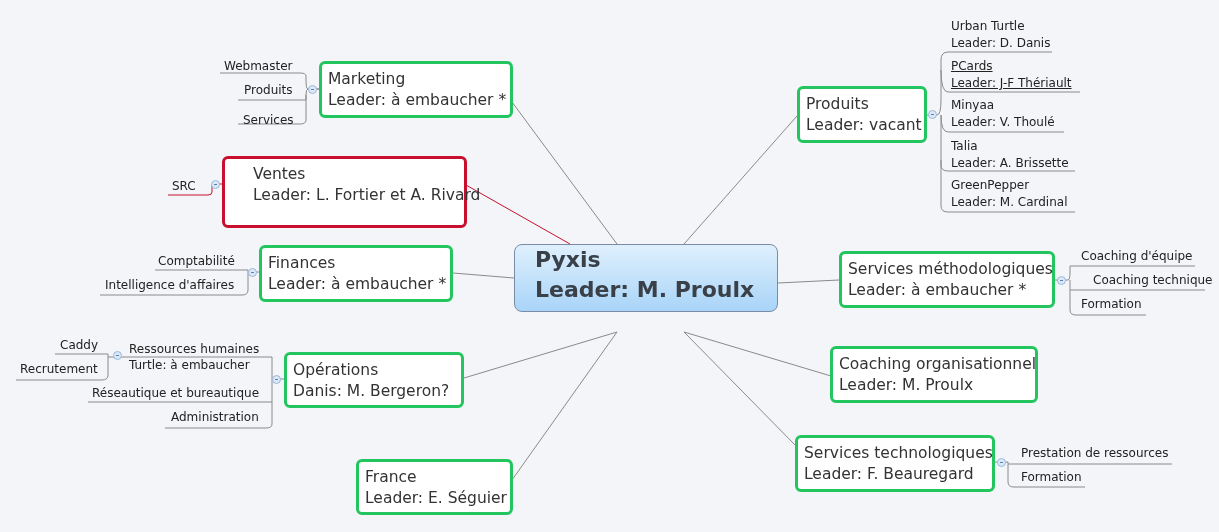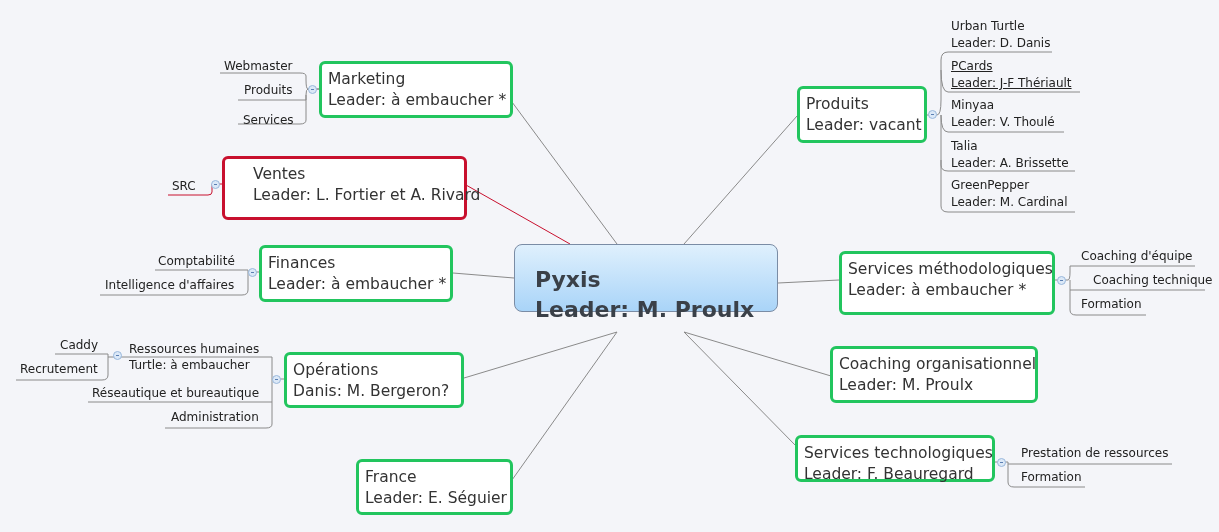--- a/index.html
+++ b/index.html
@@ -5,21 +5,21 @@
   html, body { margin:0; padding:0; }
   body { width:1219px; height:532px; background:#f4f5f9; position:relative; overflow:hidden;
          font-family:"DejaVu Sans", sans-serif; color:#333; }
   svg.lines { position:absolute; left:0; top:0; width:1219px; height:532px; }
   .node { position:absolute; box-sizing:border-box; background:#fff; border:3px solid #22c55e;
           border-radius:6px; font-size:15.5px; line-height:21px; padding:5px 6px; white-space:nowrap; color:#333; }
   .node.red { border-color:#c8102e; }
   .central { position:absolute; left:514px; top:244px; width:264px; height:68px; box-sizing:border-box;
              border:1px solid #7a8ca5; border-radius:8px;
              background:linear-gradient(#dff0fd, #a9d4f8); font-weight:bold; font-size:22px;
-             line-height:30px; padding:20px 20px; color:#3a4048; }
+             line-height:30px; padding:0 20px; color:#3a4048; }
   .leaf { position:absolute; font-size:12px; line-height:16px; white-space:nowrap; color:#222; }
   .sub2 { position:absolute; font-size:12.5px; line-height:18px; white-space:nowrap; color:#222; }
   .toggle { position:absolute; width:9px; height:9px; border-radius:50%; background:#dbe8f7; border:1px solid #9ab8dc; box-sizing:border-box; }
   .toggle::after { content:""; position:absolute; left:2px; top:3px; width:3px; height:1px; background:#5b7fb3; }
 </style>
 </head>
 <body>
 
 <svg class="lines" xmlns="http://www.w3.org/2000/svg">
   <g stroke="#8a8a8a" stroke-width="1" fill="none">
@@ -73,21 +73,21 @@
 
 <div class="node" style="left:319px;top:61px;width:194px;height:57px;">
   <div>Marketing</div>
   <div>Leader: à embaucher *</div>
 </div>
 <div class="toggle" style="left:308px;top:85px;"></div>
 <div class="leaf" style="left:224px;top:58px;">Webmaster</div>
 <div class="leaf" style="left:244px;top:82px;">Produits</div>
 <div class="leaf" style="left:243px;top:112px;">Services</div>
 
-<div class="node red" style="left:222px;top:156px;width:245px;height:64px;padding-left:28px;">
+<div class="node red" style="left:222px;top:156px;width:245px;height:72px;padding-left:28px;">
   <div>Ventes</div>
   <div>Leader: L. Fortier et A. Rivard</div>
 </div>
 <div class="toggle" style="left:211px;top:180px;"></div>
 <div class="leaf" style="left:172px;top:178px;">SRC</div>
 
 <div class="node" style="left:259px;top:245px;width:194px;height:57px;">
   <div>Finances</div>
   <div>Leader: à embaucher *</div>
 </div>
@@ -134,33 +134,33 @@
 </div>
 <div class="sub2" style="left:951px;top:138px;line-height:17px;font-size:12px;">
   <div>Talia</div>
   <div>Leader: A. Brissette</div>
 </div>
 <div class="sub2" style="left:951px;top:177px;line-height:17px;font-size:12px;">
   <div>GreenPepper</div>
   <div>Leader: M. Cardinal</div>
 </div>
 
-<div class="node" style="left:839px;top:251px;width:216px;height:64px;">
+<div class="node" style="left:839px;top:251px;width:216px;height:57px;">
   <div>Services méthodologiques</div>
   <div>Leader: à embaucher *</div>
 </div>
 <div class="toggle" style="left:1057px;top:276px;"></div>
 <div class="leaf" style="left:1081px;top:248px;">Coaching d'équipe</div>
 <div class="leaf" style="left:1081px;top:272px;margin-left:12px;">Coaching technique</div>
 <div class="leaf" style="left:1081px;top:296px;">Formation</div>
 
 <div class="node" style="left:830px;top:346px;width:208px;height:57px;">
   <div>Coaching organisationnel</div>
   <div>Leader: M. Proulx</div>
 </div>
 
-<div class="node" style="left:795px;top:435px;width:200px;height:47px;">
+<div class="node" style="left:795px;top:435px;width:200px;height:57px;">
   <div>Services technologiques</div>
   <div>Leader: F. Beauregard</div>
 </div>
 <div class="toggle" style="left:997px;top:458px;"></div>
 <div class="leaf" style="left:1021px;top:445px;">Prestation de ressources</div>
 <div class="leaf" style="left:1021px;top:469px;">Formation</div>
 
 </body></html>

